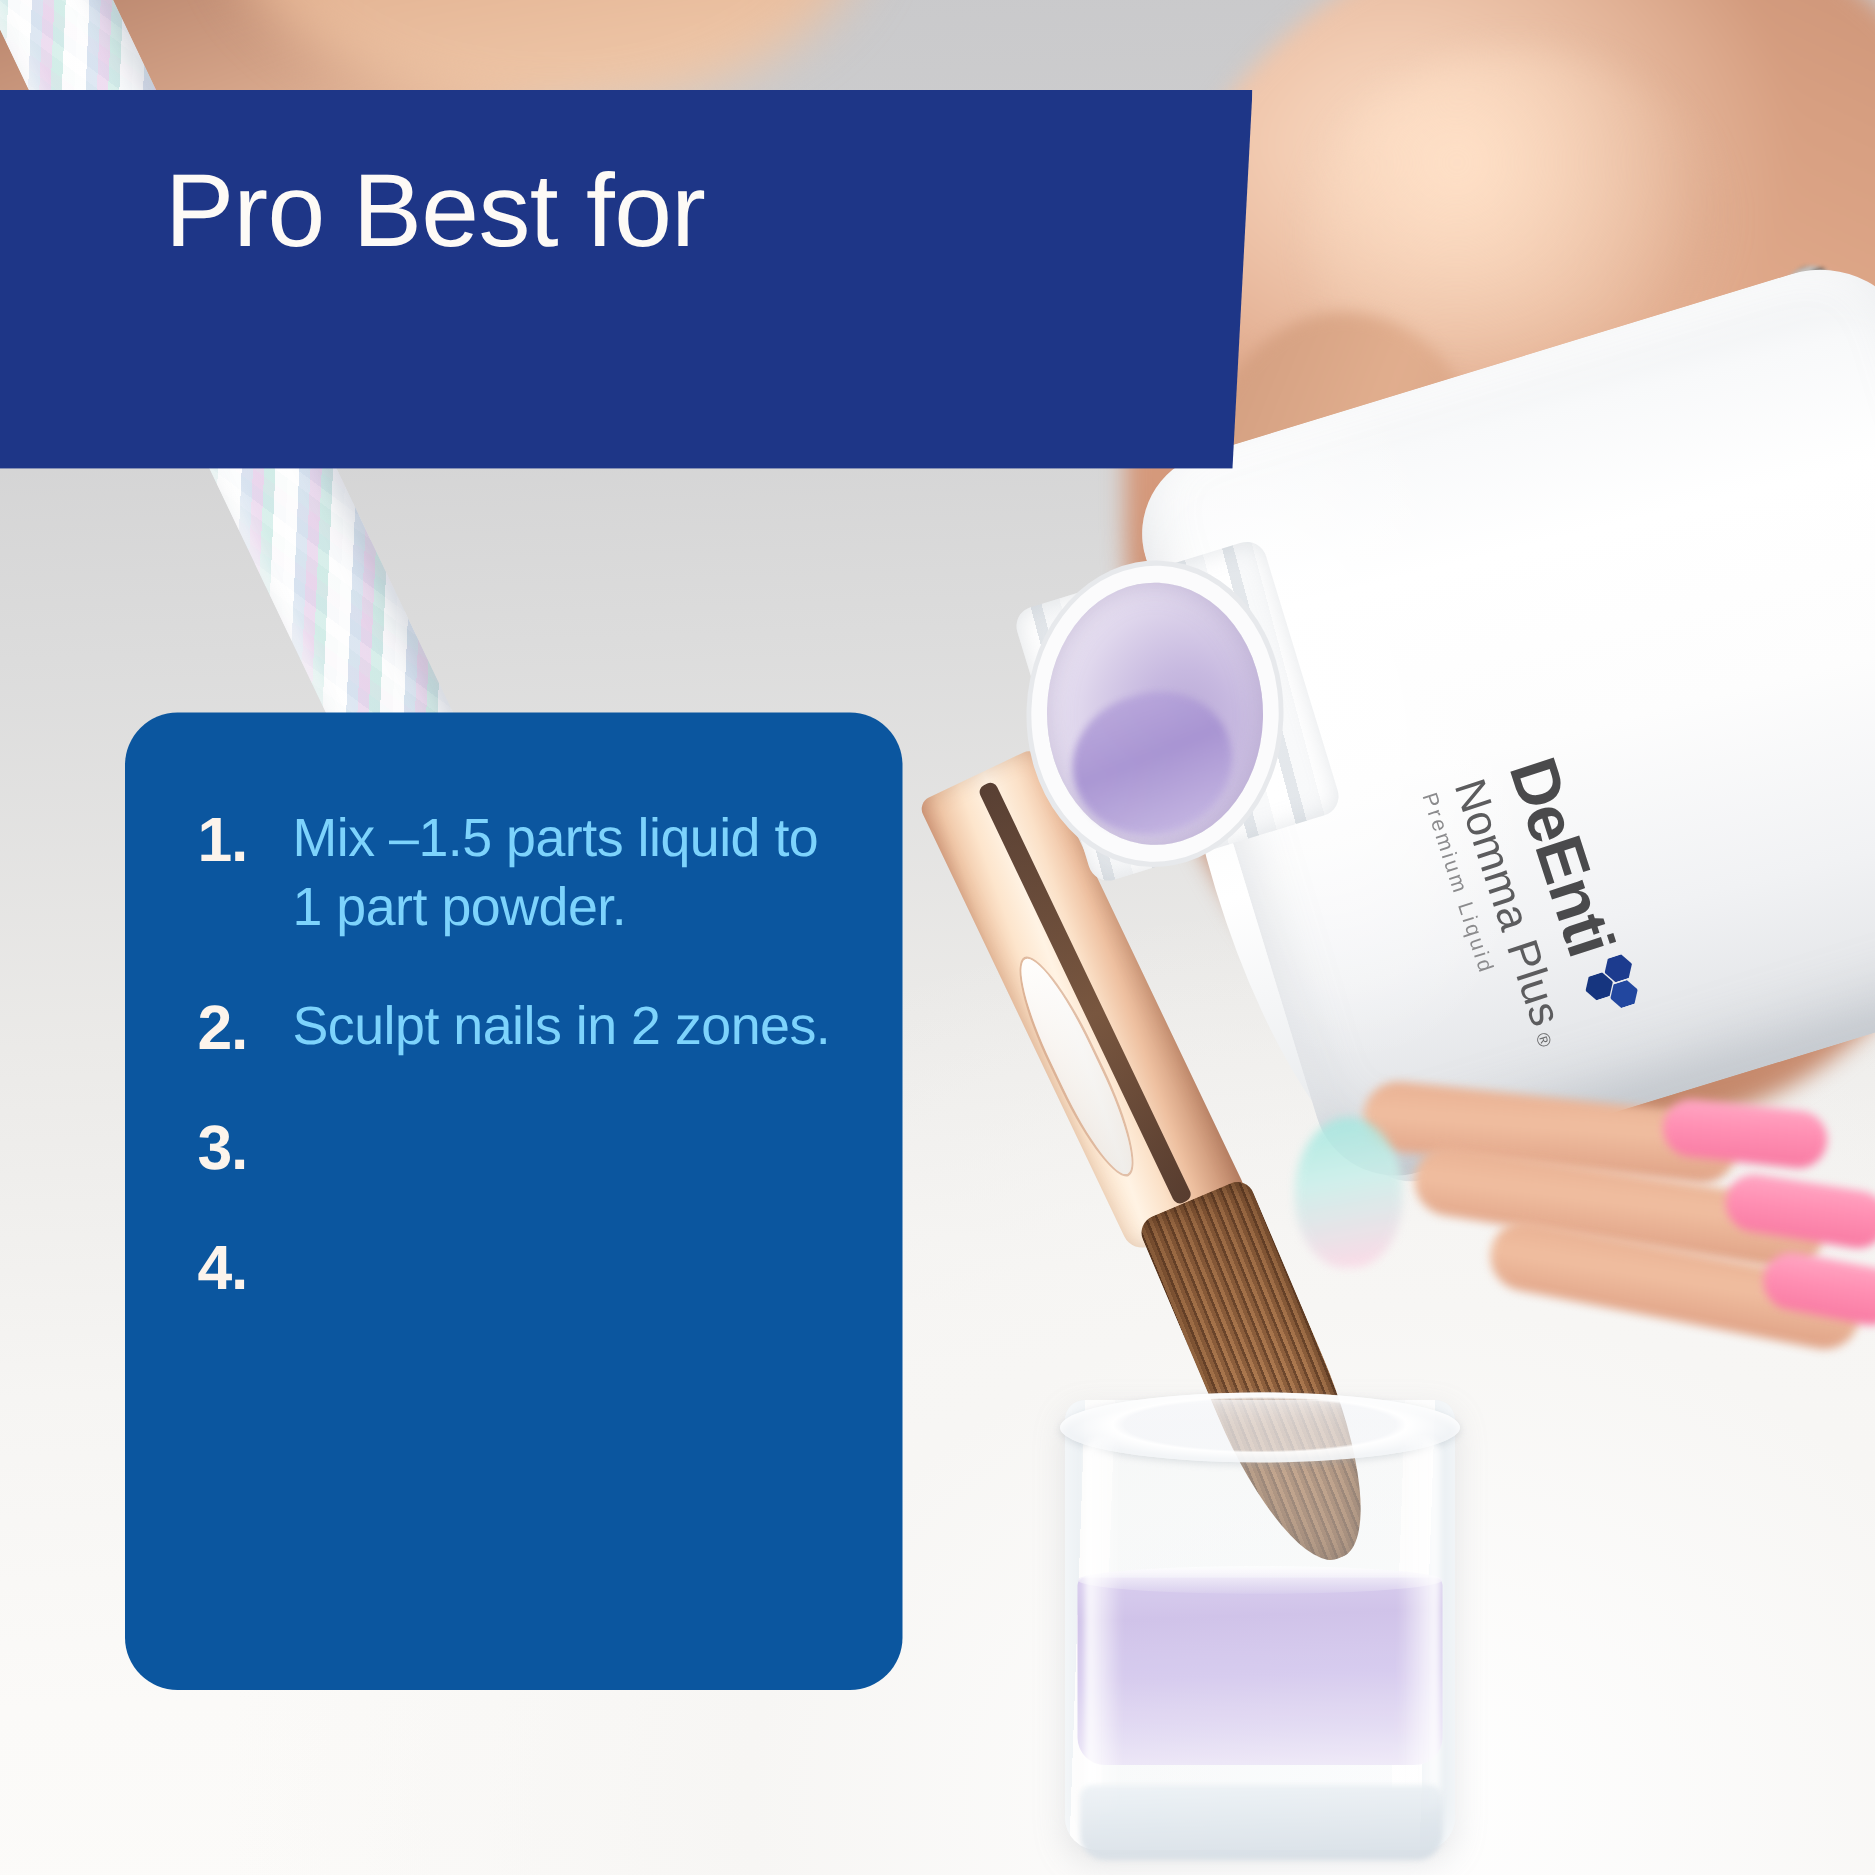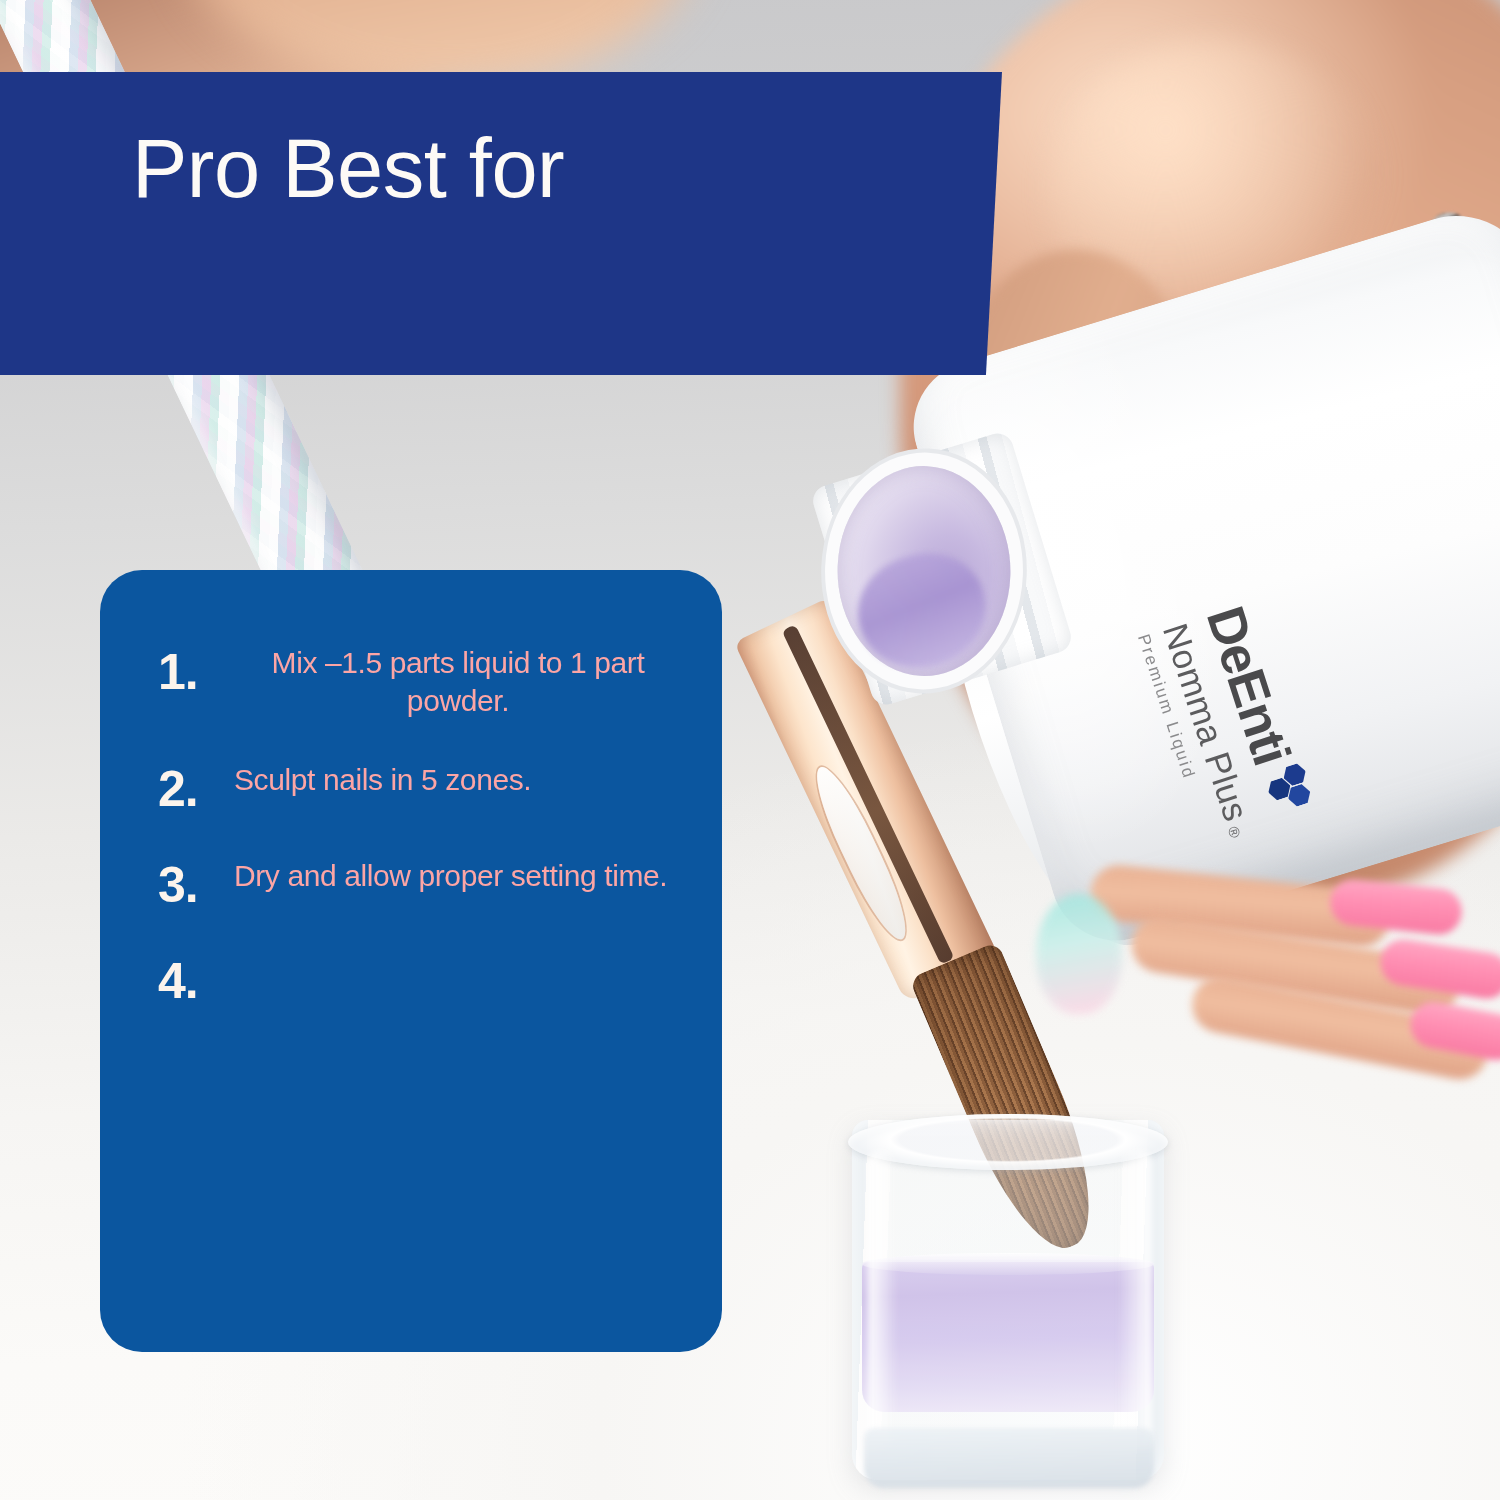--- a/index.html
+++ b/index.html
@@ -334,26 +334,25 @@
   .tip:last-child { margin-bottom:0; }
   .tip-num {
     flex:0 0 76px;
     color:#fcf4ec;
     font-size:50px;
     font-weight:700;
     line-height:1.12;
     letter-spacing:-1px;
   }
   .tip-text {
-    color:#fca5a5;
-    font-size:30px;
+    color:#7dd3fc;
+    font-size:43px;
     font-weight:400;
     line-height:1.28;
     letter-spacing:-.4px;
-    text-align:center;
   }
 </style>
 </head>
 <body style="background: rgb(251, 250, 248);">
 
 <div id="photo">
 
   <div class="arm-tl"></div>
   <div class="arm-tl2"></div>
 
@@ -417,24 +416,23 @@
 
 <div id="tips" style="--panel: #0b569f;">
 
   <div class="tip">
     <span class="tip-num">1.</span>
     <span class="tip-text">Mix –1.5 parts liquid to 1 part powder.</span>
   </div>
 
   <div class="tip">
     <span class="tip-num">2.</span>
-    <span class="tip-text">Sculpt nails in 5 zones.</span>
+    <span class="tip-text">Sculpt nails in 2 zones.</span>
   </div>
 
   <div class="tip">
     <span class="tip-num">3.</span>
-    <span class="tip-text">Dry and allow proper setting time.</span>
   </div>
 
   <div class="tip">
     <span class="tip-num">4.</span>
   </div>
 </div>
 
 </body></html>

